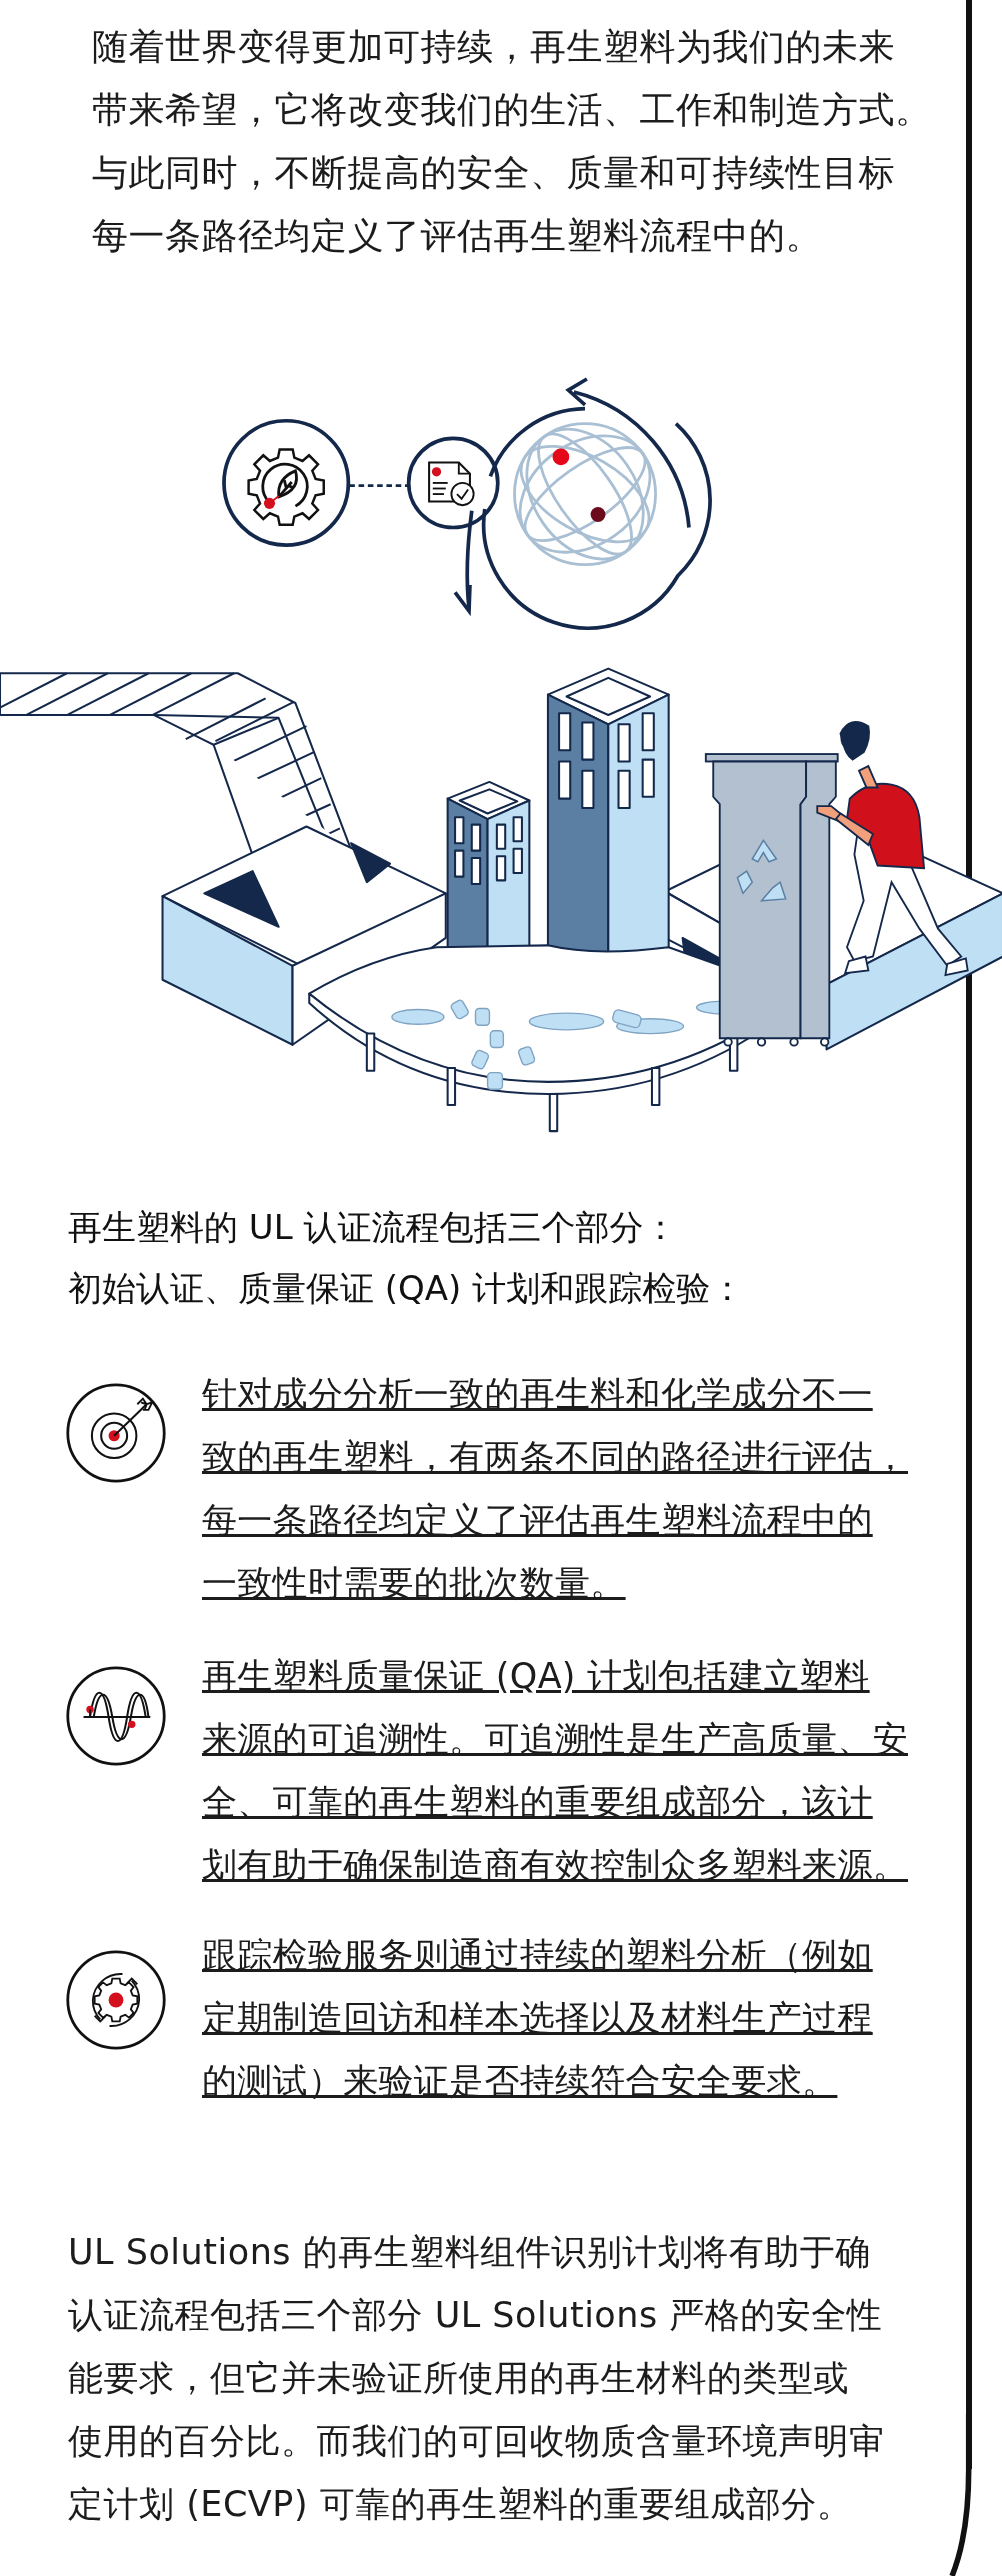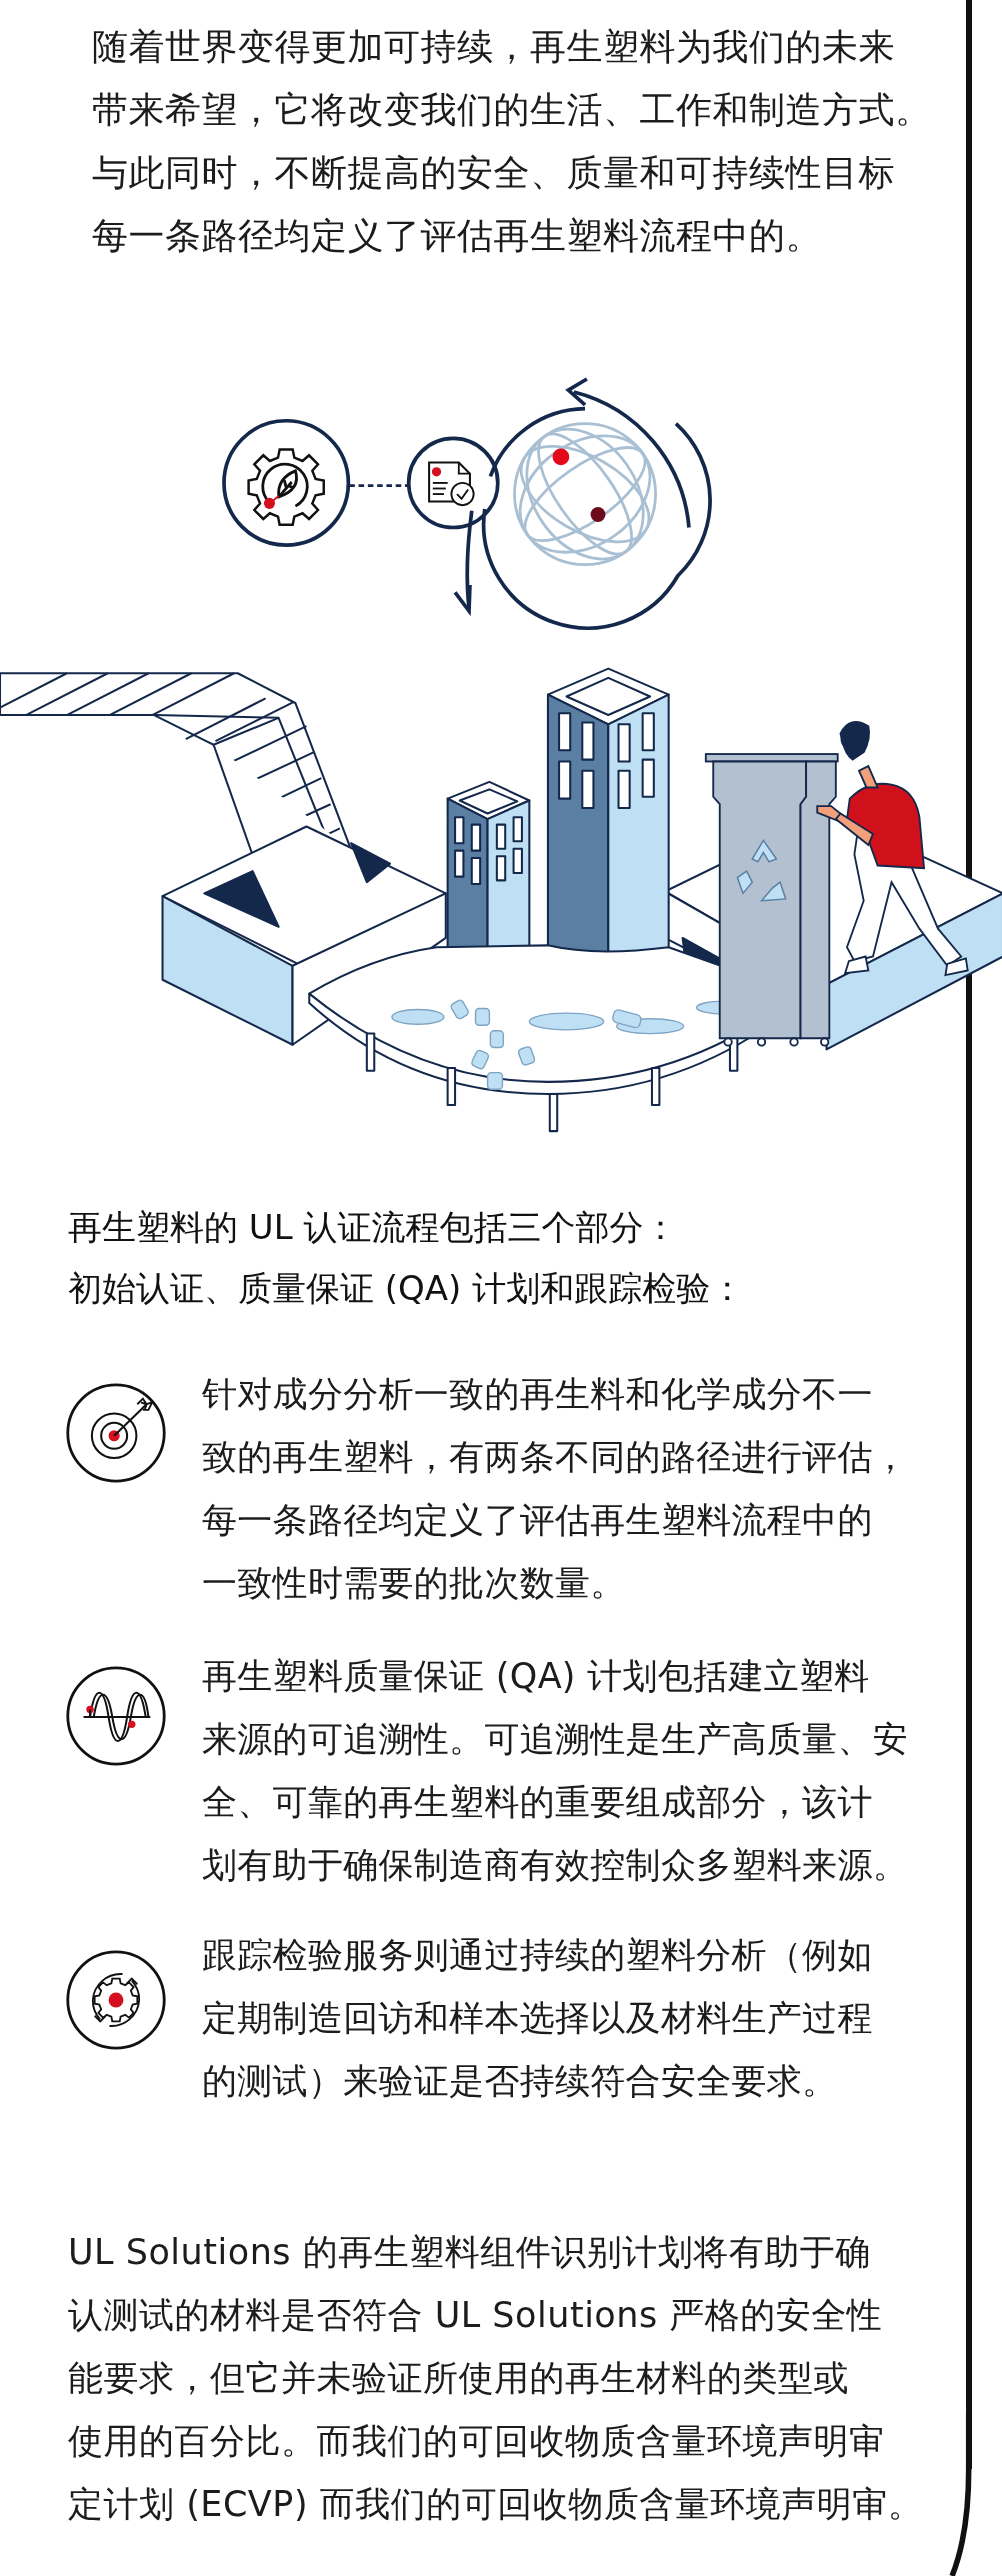--- a/index.html
+++ b/index.html
@@ -7,21 +7,21 @@
          font-family:"DejaVu Sans","Liberation Sans",sans-serif; color:#1a1a1a; }
   .border-line { position:absolute; left:966px; top:0; width:5.6px; height:2469px; background:#111; }
   .para { position:absolute; left:68px; width:873px; font-size:36px; line-height:63px; letter-spacing:0.5px; color:#1c1c1c; }
   .para .ln { display:block; white-space:nowrap; }
   #intro { top:15px;margin-left:24px; }
   #heading { position:absolute; left:68px; top:1197px; font-size:34px; line-height:61px; font-weight:normal; color:#111; white-space:nowrap; }
   #heading .ln { display:block; }
   .item { position:absolute; left:0; width:965px; }
   .item .icon { position:absolute; left:65px; width:102px; height:102px; }
   .item .text { position:absolute; left:202px; font-size:35px; line-height:63px; color:#1c1c1c; white-space:nowrap; letter-spacing:0.3px; }
-  .item .text .ln { display:block; }
+  .item .text .ln { display:block;text-decoration:underline; }
   #item1 { top:1363px; } #item1 .icon { top:18.6px; }
   #item2 { top:1645px; } #item2 .icon { top:20.4px; }
   #item3 { top:1924px; } #item3 .icon { top:25px; }
   #outro { top:2221px; font-size:35px; }
   svg { display:block; }
   .illus { position:absolute; left:0; }
 </style>
 </head>
 <body>
 
@@ -250,18 +250,18 @@
   </svg>
   <div class="text">
     <span class="ln">跟踪检验服务则通过持续的塑料分析（例如</span>
     <span class="ln">定期制造回访和样本选择以及材料生产过程</span>
     <span class="ln">的测试）来验证是否持续符合安全要求。</span>
   </div>
 </div>
 
 <div id="outro" class="para">
   <span class="ln">UL Solutions 的再生塑料组件识别计划将有助于确</span>
-  <span class="ln">认测试的材料是否符合 UL Solutions 严格的安全性</span>
+  <span class="ln">认证流程包括三个部分 UL Solutions 严格的安全性</span>
   <span class="ln">能要求，但它并未验证所使用的再生材料的类型或</span>
   <span class="ln">使用的百分比。而我们的可回收物质含量环境声明审</span>
-  <span class="ln">定计划 (ECVP) 而我们的可回收物质含量环境声明审。</span>
+  <span class="ln">定计划 (ECVP) 可靠的再生塑料的重要组成部分。</span>
 </div>
 
 
 </body></html>

